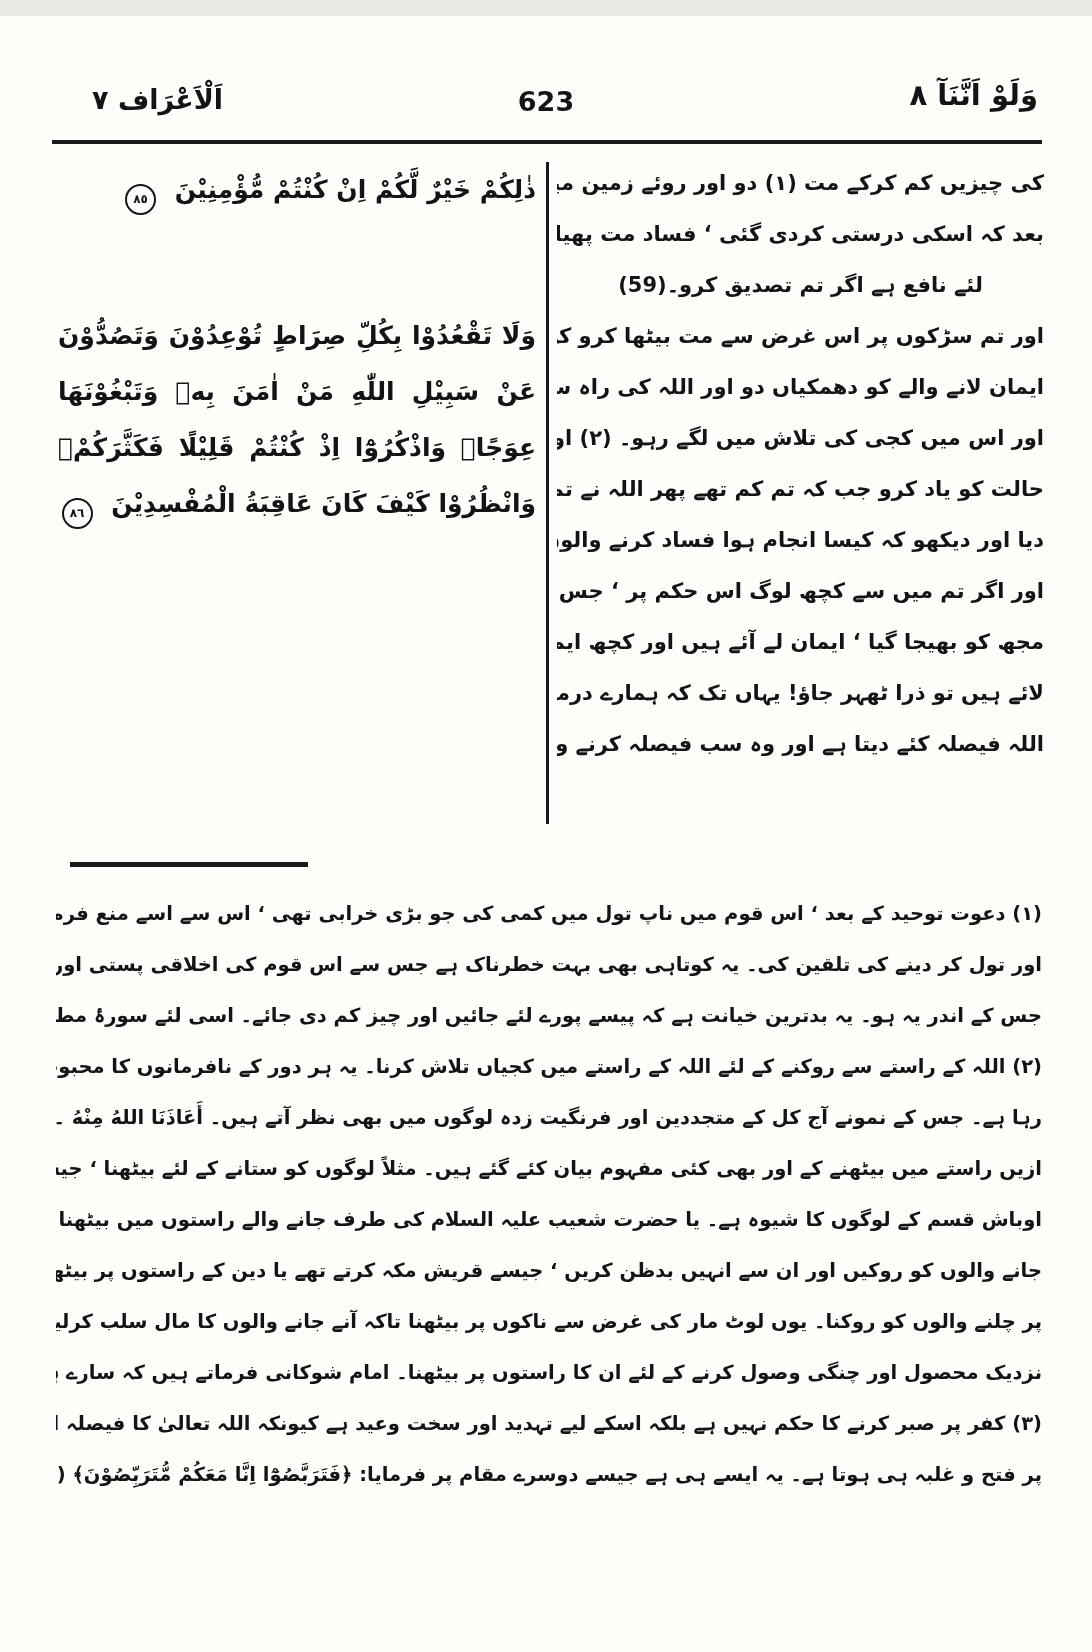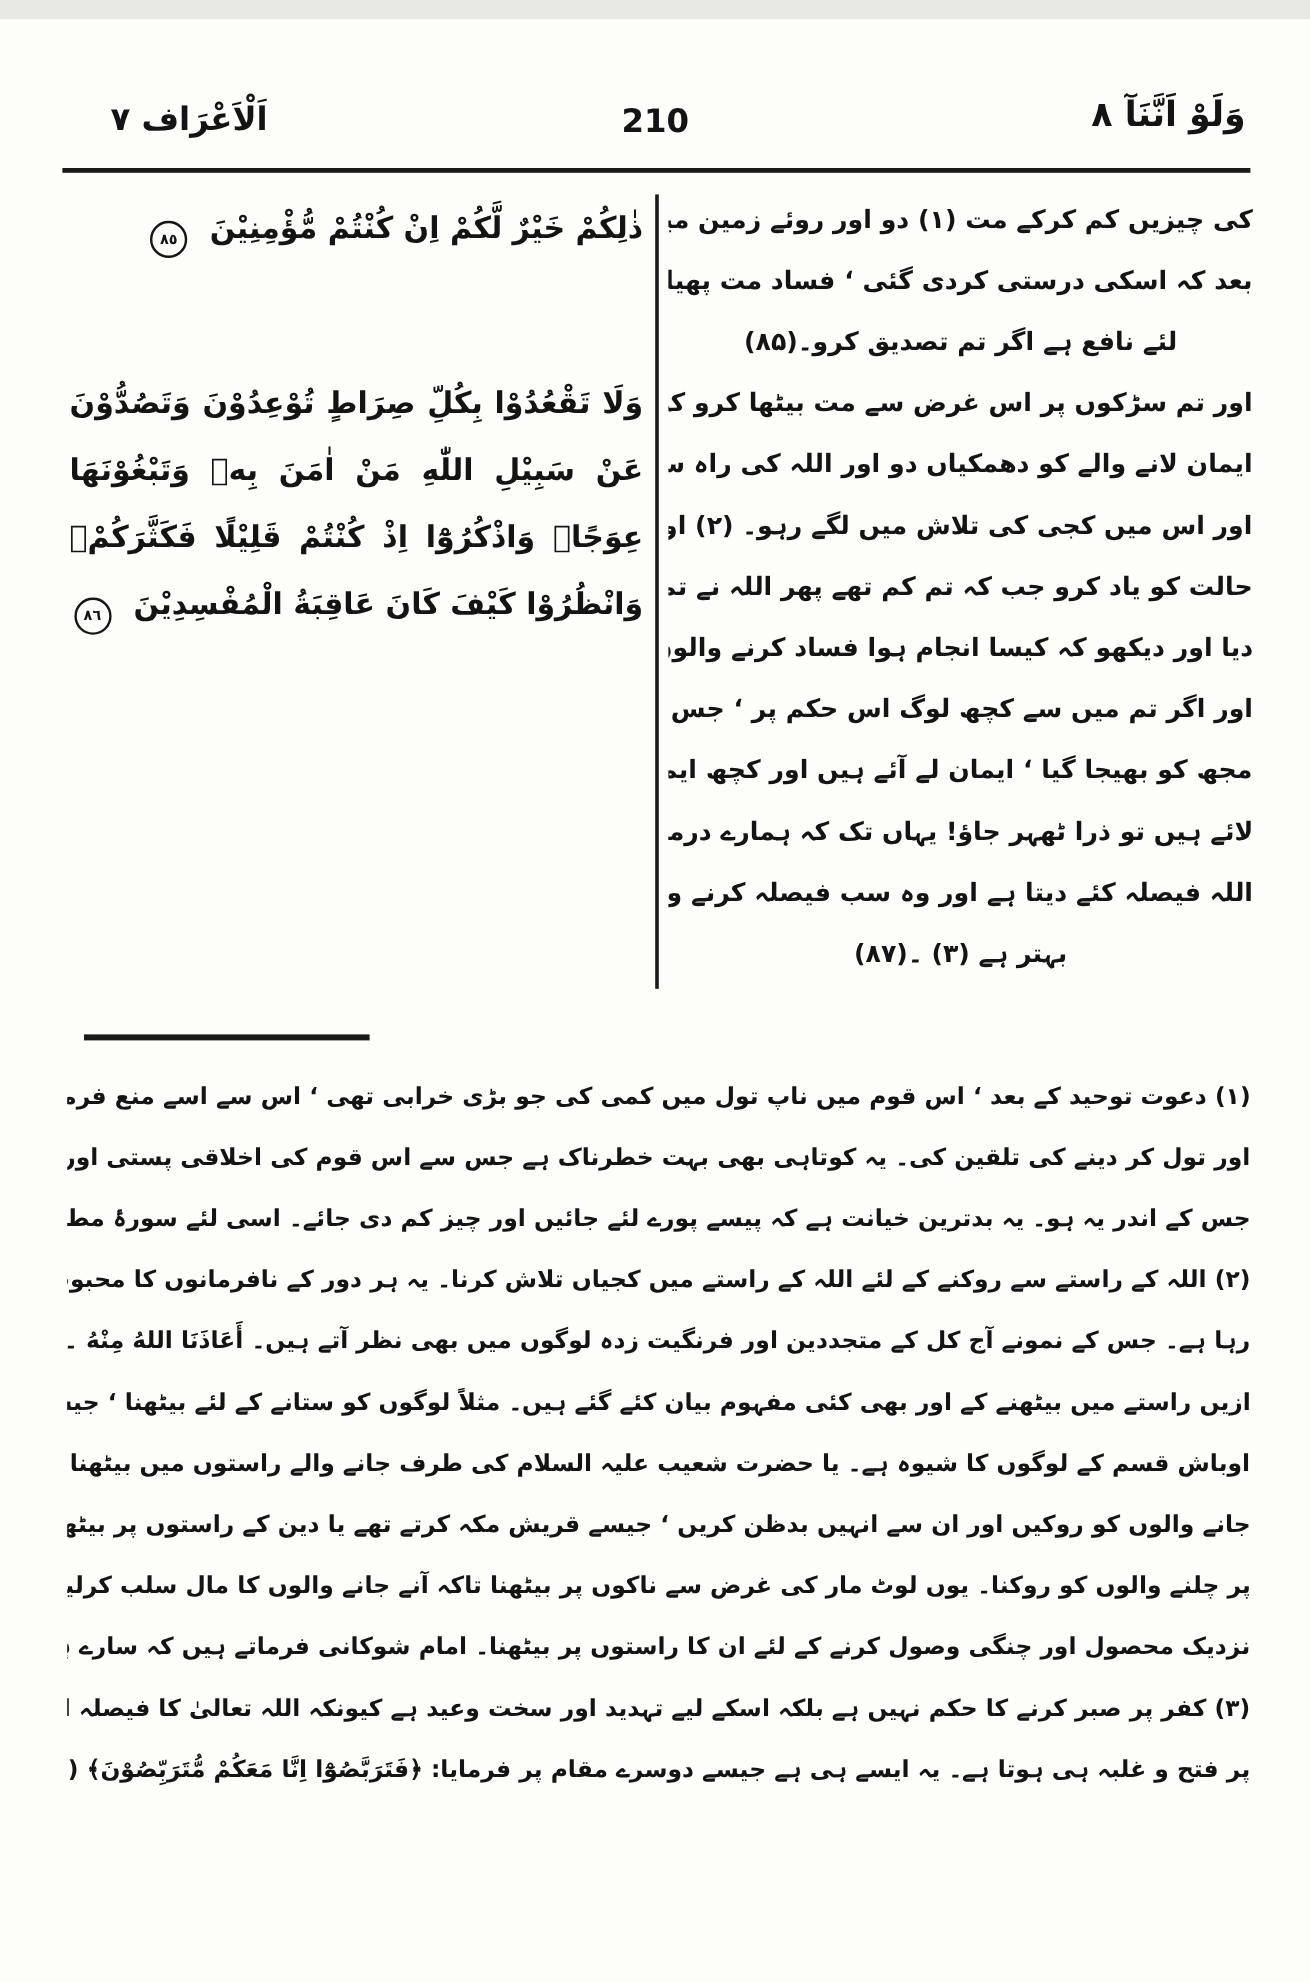--- a/index.html
+++ b/index.html
@@ -45,40 +45,39 @@
     white-space:nowrap; overflow:hidden;
   }
   .f-line.short { text-align-last:right; }
 </style>
 </head>
 <body>
 
 <div class="page">
 
   <div class="hdr-surah">اَلْاَعْرَاف ۷</div>
-  <div class="hdr-page">210</div>
+  <div class="hdr-page">623</div>
   <div class="hdr-juz">وَلَوْ اَنَّنَآ ۸</div>
   <div class="hdr-rule"></div>
 
   <div class="columns">
 
     <div class="urdu-col">
       <div class="u-line">کی چیزیں کم کرکے مت (۱) دو اور روئے زمین میں ‘ اس کے</div>
       <div class="u-line">بعد کہ اسکی درستی کردی گئی ‘ فساد مت پھیلاؤ ‘ یہ تمہارے</div>
-      <div class="u-line center">لئے نافع ہے اگر تم تصدیق کرو۔(۸۵)</div>
+      <div class="u-line center">لئے نافع ہے اگر تم تصدیق کرو۔(59)</div>
       <div class="u-line">اور تم سڑکوں پر اس غرض سے مت بیٹھا کرو کہ اللہ پر</div>
       <div class="u-line">ایمان لانے والے کو دھمکیاں دو اور اللہ کی راہ سے روکو</div>
       <div class="u-line">اور اس میں کجی کی تلاش میں لگے رہو۔ (۲) اور اس</div>
       <div class="u-line">حالت کو یاد کرو جب کہ تم کم تھے پھر اللہ نے تم کو زیادہ کر</div>
       <div class="u-line">دیا اور دیکھو کہ کیسا انجام ہوا فساد کرنے والوں کا۔(۸۶)</div>
       <div class="u-line">اور اگر تم میں سے کچھ لوگ اس حکم پر ‘ جس کو دے کر</div>
       <div class="u-line">مجھ کو بھیجا گیا ‘ ایمان لے آئے ہیں اور کچھ ایمان نہیں</div>
       <div class="u-line">لائے ہیں تو ذرا ٹھہر جاؤ! یہاں تک کہ ہمارے درمیان</div>
       <div class="u-line">اللہ فیصلہ کئے دیتا ہے اور وہ سب فیصلہ کرنے والوں سے</div>
-      <div class="u-line center">بہتر ہے (۳) ۔(۸۷)</div>
     </div>
 
     <div class="col-divider"></div>
 
     <div class="arabic-col">
       <div class="verse v1">
         <span>ذٰلِكُمْ خَيْرٌ لَّكُمْ اِنْ كُنْتُمْ مُّؤْمِنِيْنَ</span>
         <span class="ayah-badge">٨٥</span>
       </div>
       <div class="verse v2">

